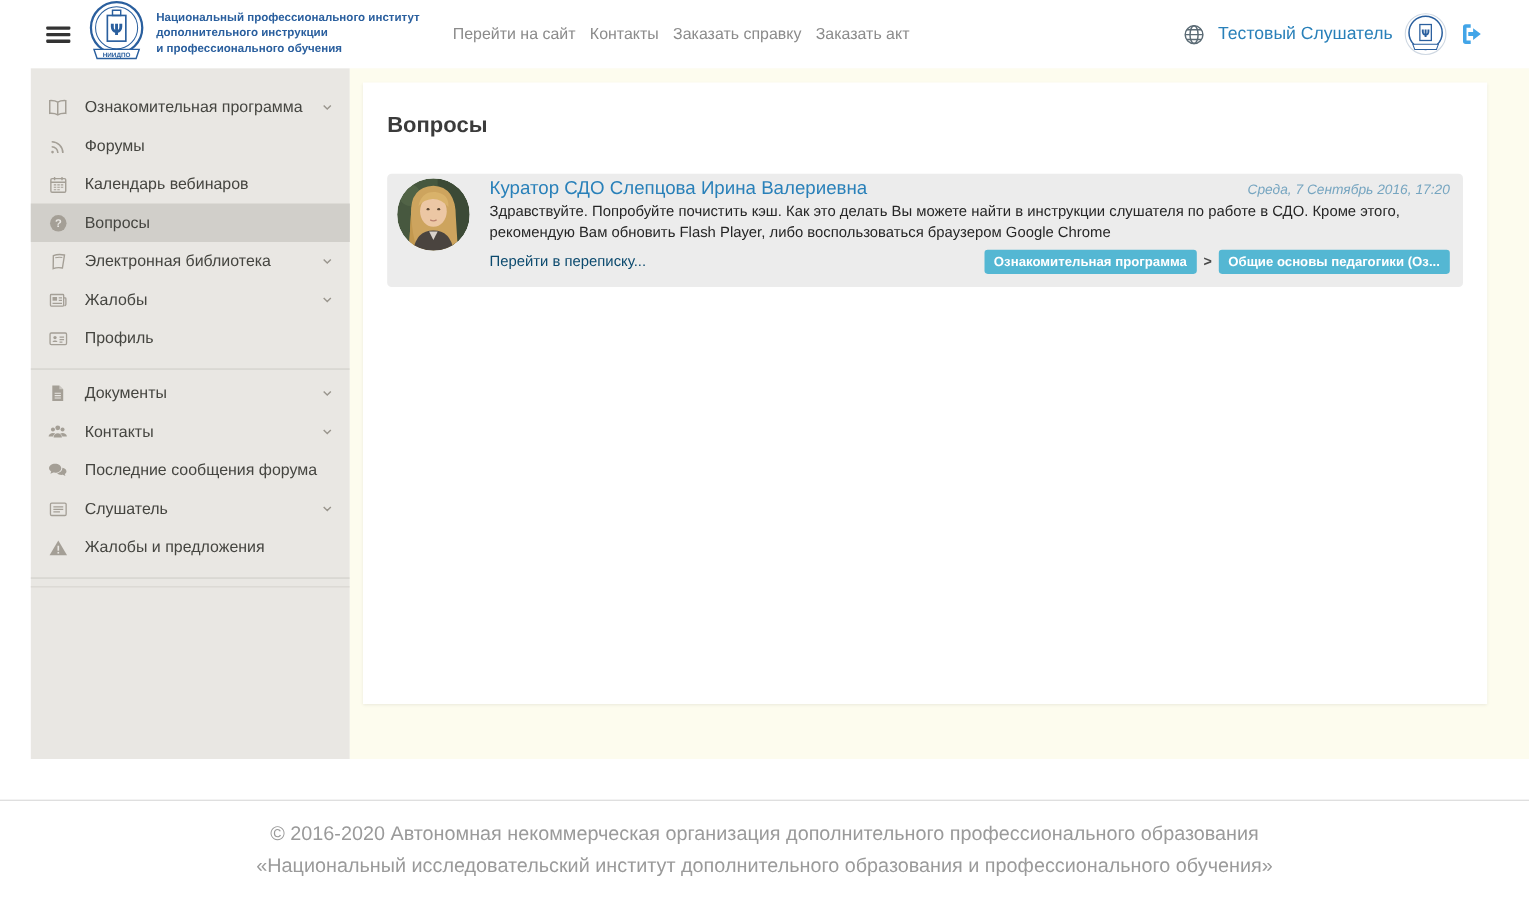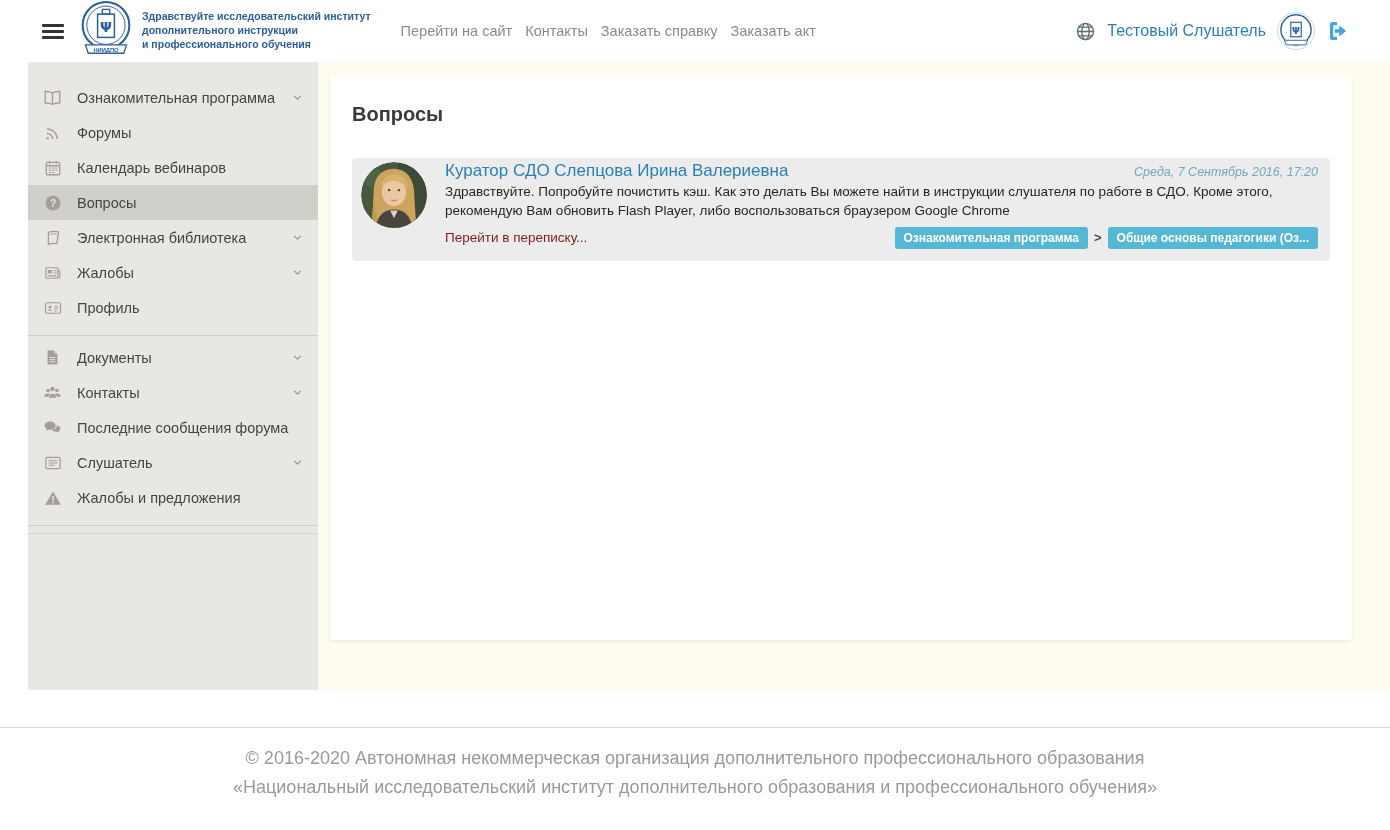--- a/index.html
+++ b/index.html
@@ -37,21 +37,21 @@
 
   
   .msg-card { background: #ececec; border-radius: 4px; padding: 3px 12px 12px 9px; display: flex; }
   .msg-avatar { width: 66px; height: 66px; border-radius: 50%; overflow: hidden; flex: 0 0 auto; margin-top: 1px; }
   .msg-body { flex: 1 1 auto; margin-left: 18px; min-width: 0; }
   .msg-top { display: flex; justify-content: space-between; align-items: baseline; }
   .msg-author { color: #2980b9; font-size: 17px; text-decoration: none; cursor: pointer; }
   .msg-date { color: #76a5c0; font-size: 12.5px; font-style: italic; white-space: nowrap; }
   .msg-text { color: #262626; font-size: 13.5px; line-height: 1.4; margin-top: 2px; max-width: 920px; }
   .msg-bottom { display: flex; justify-content: space-between; align-items: center; margin-top: 6px; }
-  .msg-link { color: #7f1d1d; font-size: 13.5px; text-decoration: none; cursor: pointer; }
+  .msg-link { color: #0c4a6e; font-size: 13.5px; text-decoration: none; cursor: pointer; }
   .tags { display: flex; align-items: center; gap: 6px; }
   .tag { background: #54b7d3; color: #ffffff; font-size: 12px; font-weight: bold; padding: 4px 9px; border-radius: 3px; cursor: pointer; white-space: nowrap; }
   .tag-sep { color: #4a4a4a; font-size: 13px; font-weight: bold; }
 
   
   .footer { background: #ffffff; }
   .footer hr { border: none; border-top: 1px solid #d8d8d8; margin-top: 37px; }
   .footer-text { text-align: center; color: #9a9a9a; font-size: 18px; line-height: 1.6; margin-top: 16px; }
 </style>
 </head>
@@ -70,21 +70,21 @@
       <circle cx="30" cy="27" r="20.5" fill="none" stroke="#2a5f9e" stroke-width="1"></circle>
       <rect x="21" y="15" width="18" height="25" fill="none" stroke="#2a5f9e" stroke-width="1.6"></rect>
       <path d="M26 10h8v5h-8z" fill="none" stroke="#2a5f9e" stroke-width="1.4"></path>
       <text x="30" y="34" text-anchor="middle" font-size="15" font-weight="bold" fill="#2a5f9e" font-family="DejaVu Sans, sans-serif">Ψ</text>
       <path d="M8 48 h44 l-3 9 h-38 z" fill="#ffffff" stroke="#2a5f9e" stroke-width="1.4"></path>
       <text x="30" y="55.5" text-anchor="middle" font-size="6.2" font-weight="bold" fill="#2a5f9e" font-family="Liberation Sans, sans-serif">НИИДПО</text>
     </svg>
   </div>
 
   <div class="inst-name">
-    <div>Здравствуйте исследовательский институт</div>
+    <div>Национальный профессионального институт</div>
     <div>дополнительного инструкции</div>
     <div>и профессионального обучения</div>
   </div>
 
   <nav class="top-nav">
     <a>Перейти на сайт</a>
     <a>Контакты</a>
     <a>Заказать справку</a>
     <a>Заказать акт</a>
   </nav>

